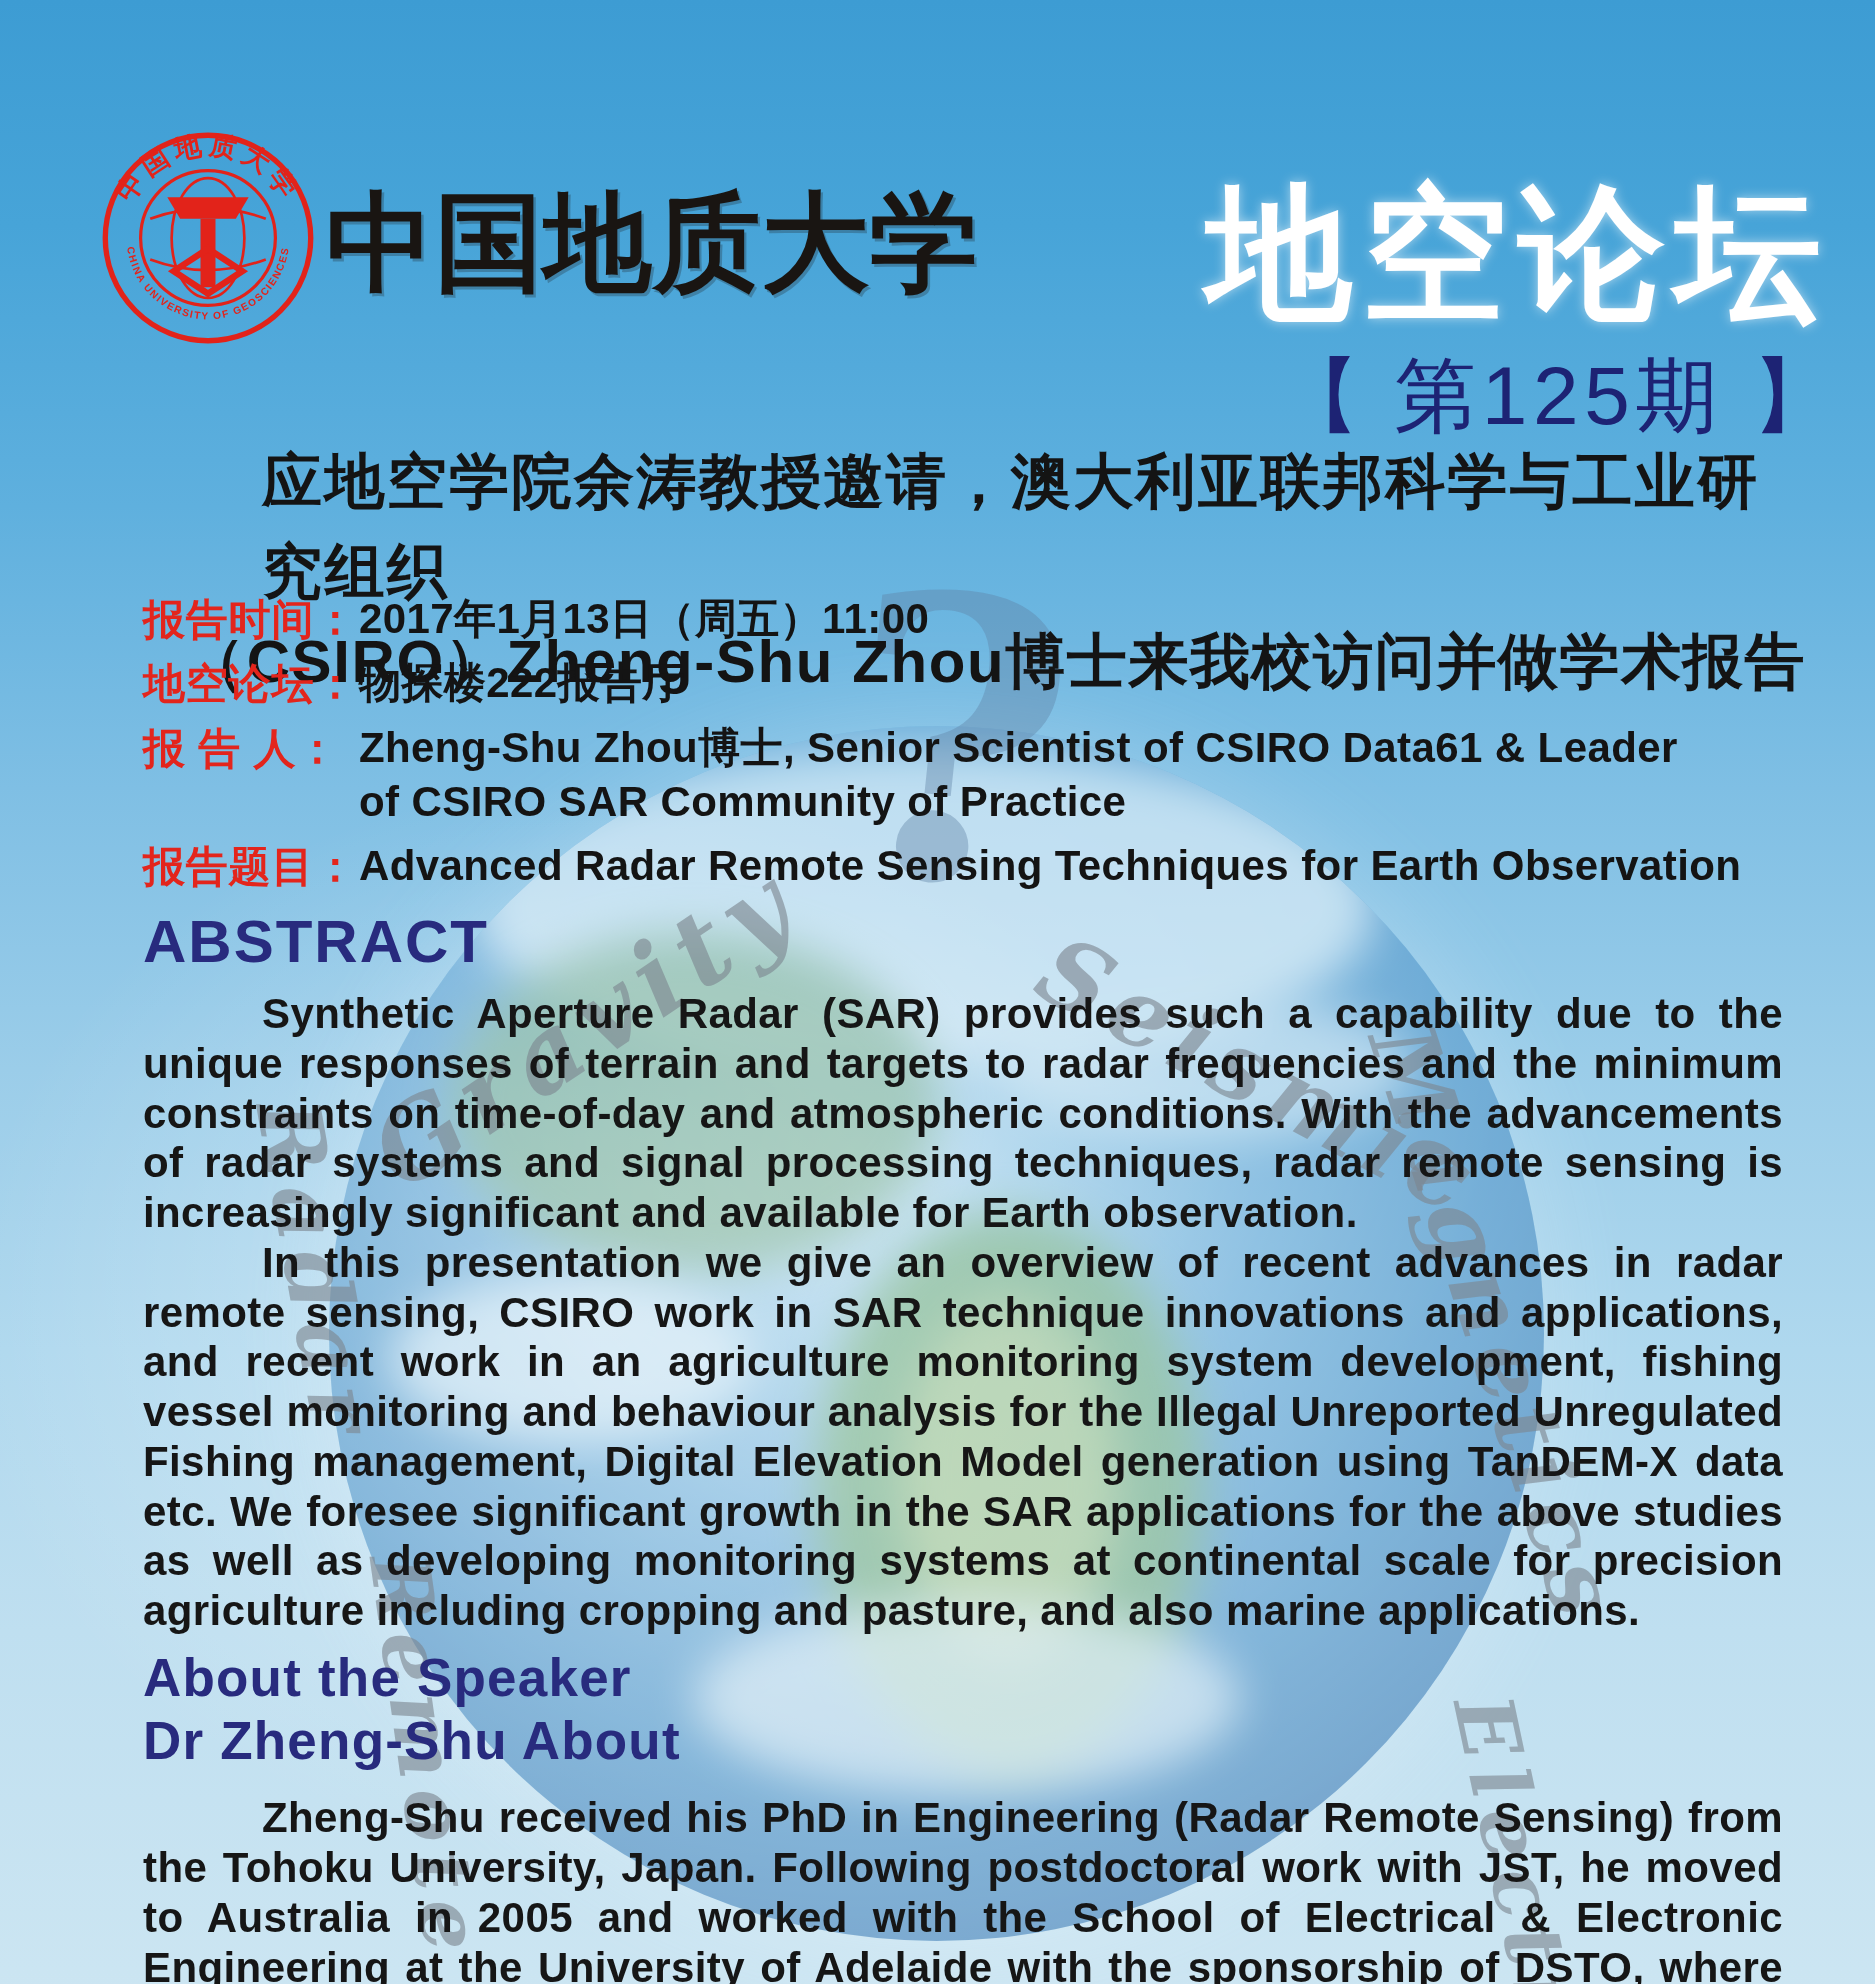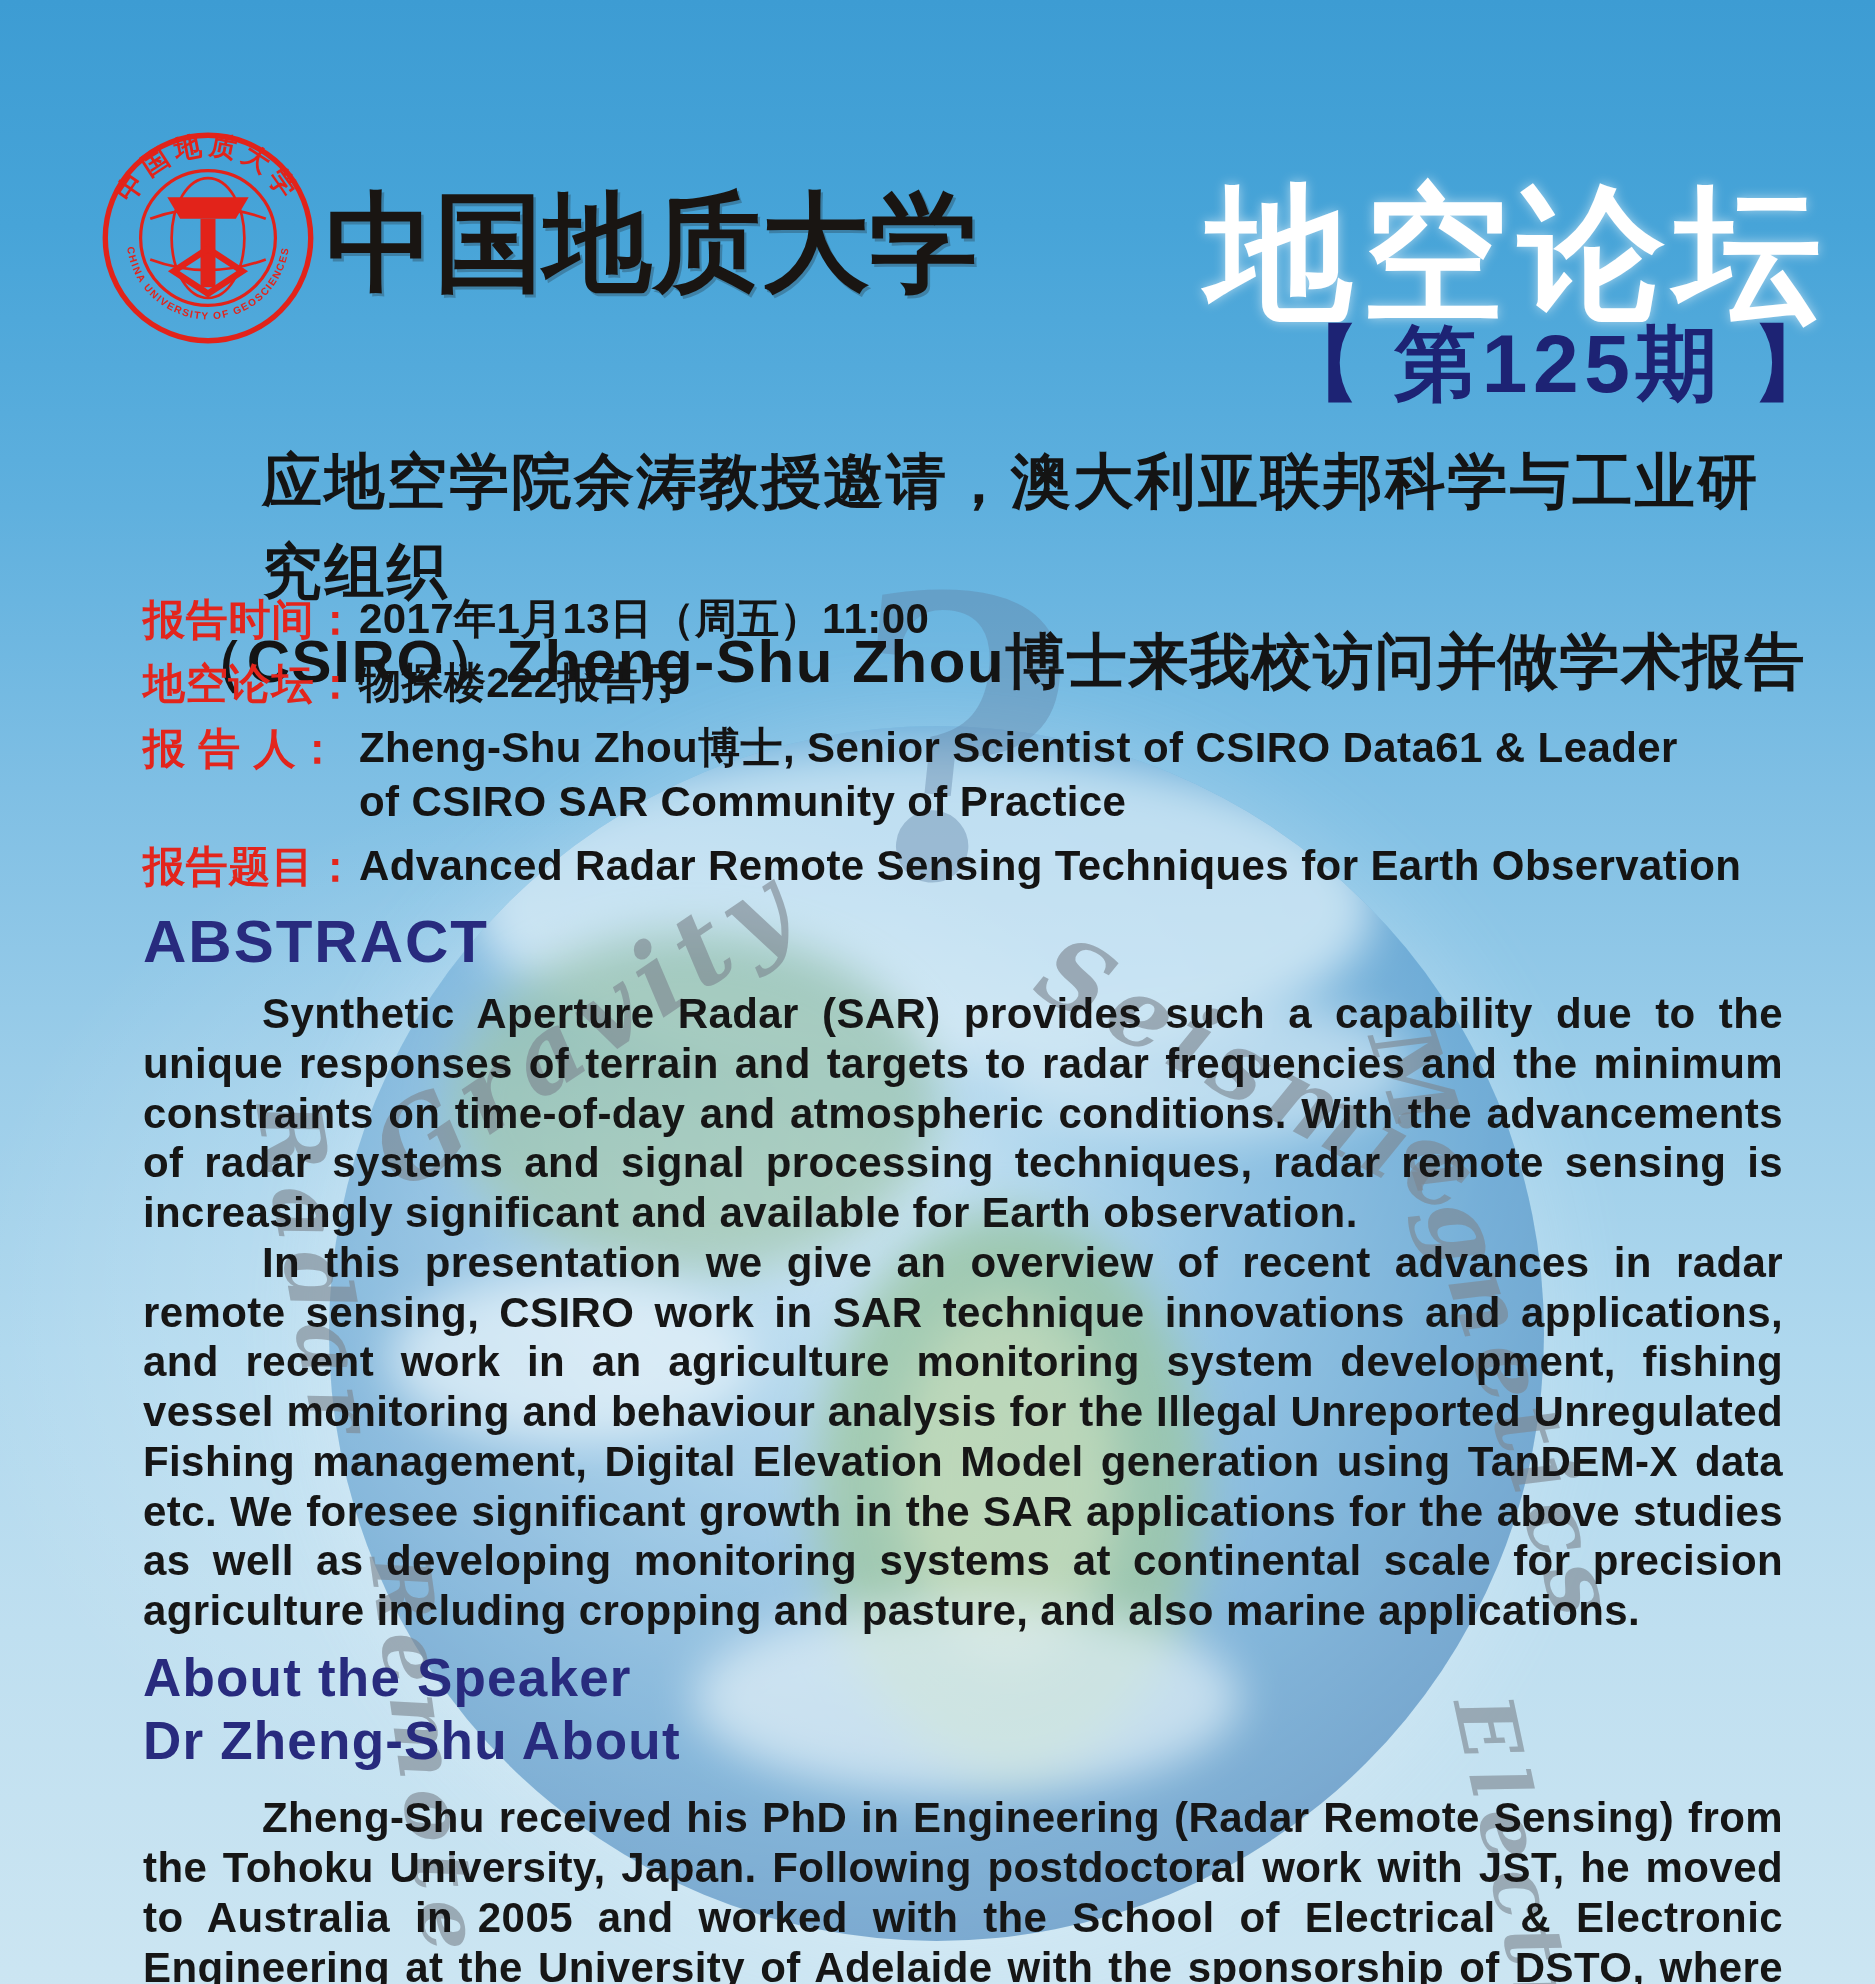--- a/index.html
+++ b/index.html
@@ -53,22 +53,22 @@
     font-family:"DejaVu Serif", serif;font-weight:900;
     font-size:108px;color:#191512;letter-spacing:0.8px;white-space:nowrap;
     text-shadow:2.4px 3.2px 0 rgba(25,21,18,.25);
   }
   .forum-title{
     right:44px;top:157px;z-index:3;color:#ffffff;
     font-size:146px;font-weight:900;letter-spacing:10.3px;white-space:nowrap;
     text-shadow:0 0 12px rgba(255,255,255,.55);
   }
   .issue{
-    right:36px;top:310px;z-index:3;color:#1d2374;
-    font-size:82px;font-weight:700;letter-spacing:5.6px;white-space:nowrap;
+    right:36px;top:342px;z-index:3;color:#1d2374;
+    font-size:82px;font-weight:400;letter-spacing:5.6px;white-space:nowrap;
   }
 
   
   .invitation{left:143px;top:437px;width:1663px;z-index:3;color:#141414;
     font-size:60px;font-weight:800;line-height:1.5;}
   .invitation .l1{padding-left:119px;letter-spacing:2.4px;}
   .invitation .l2{letter-spacing:1.6px;text-align:right;}
 
   
   .details{left:143px;top:592px;width:1655px;z-index:3;font-size:42px;font-weight:800;}

